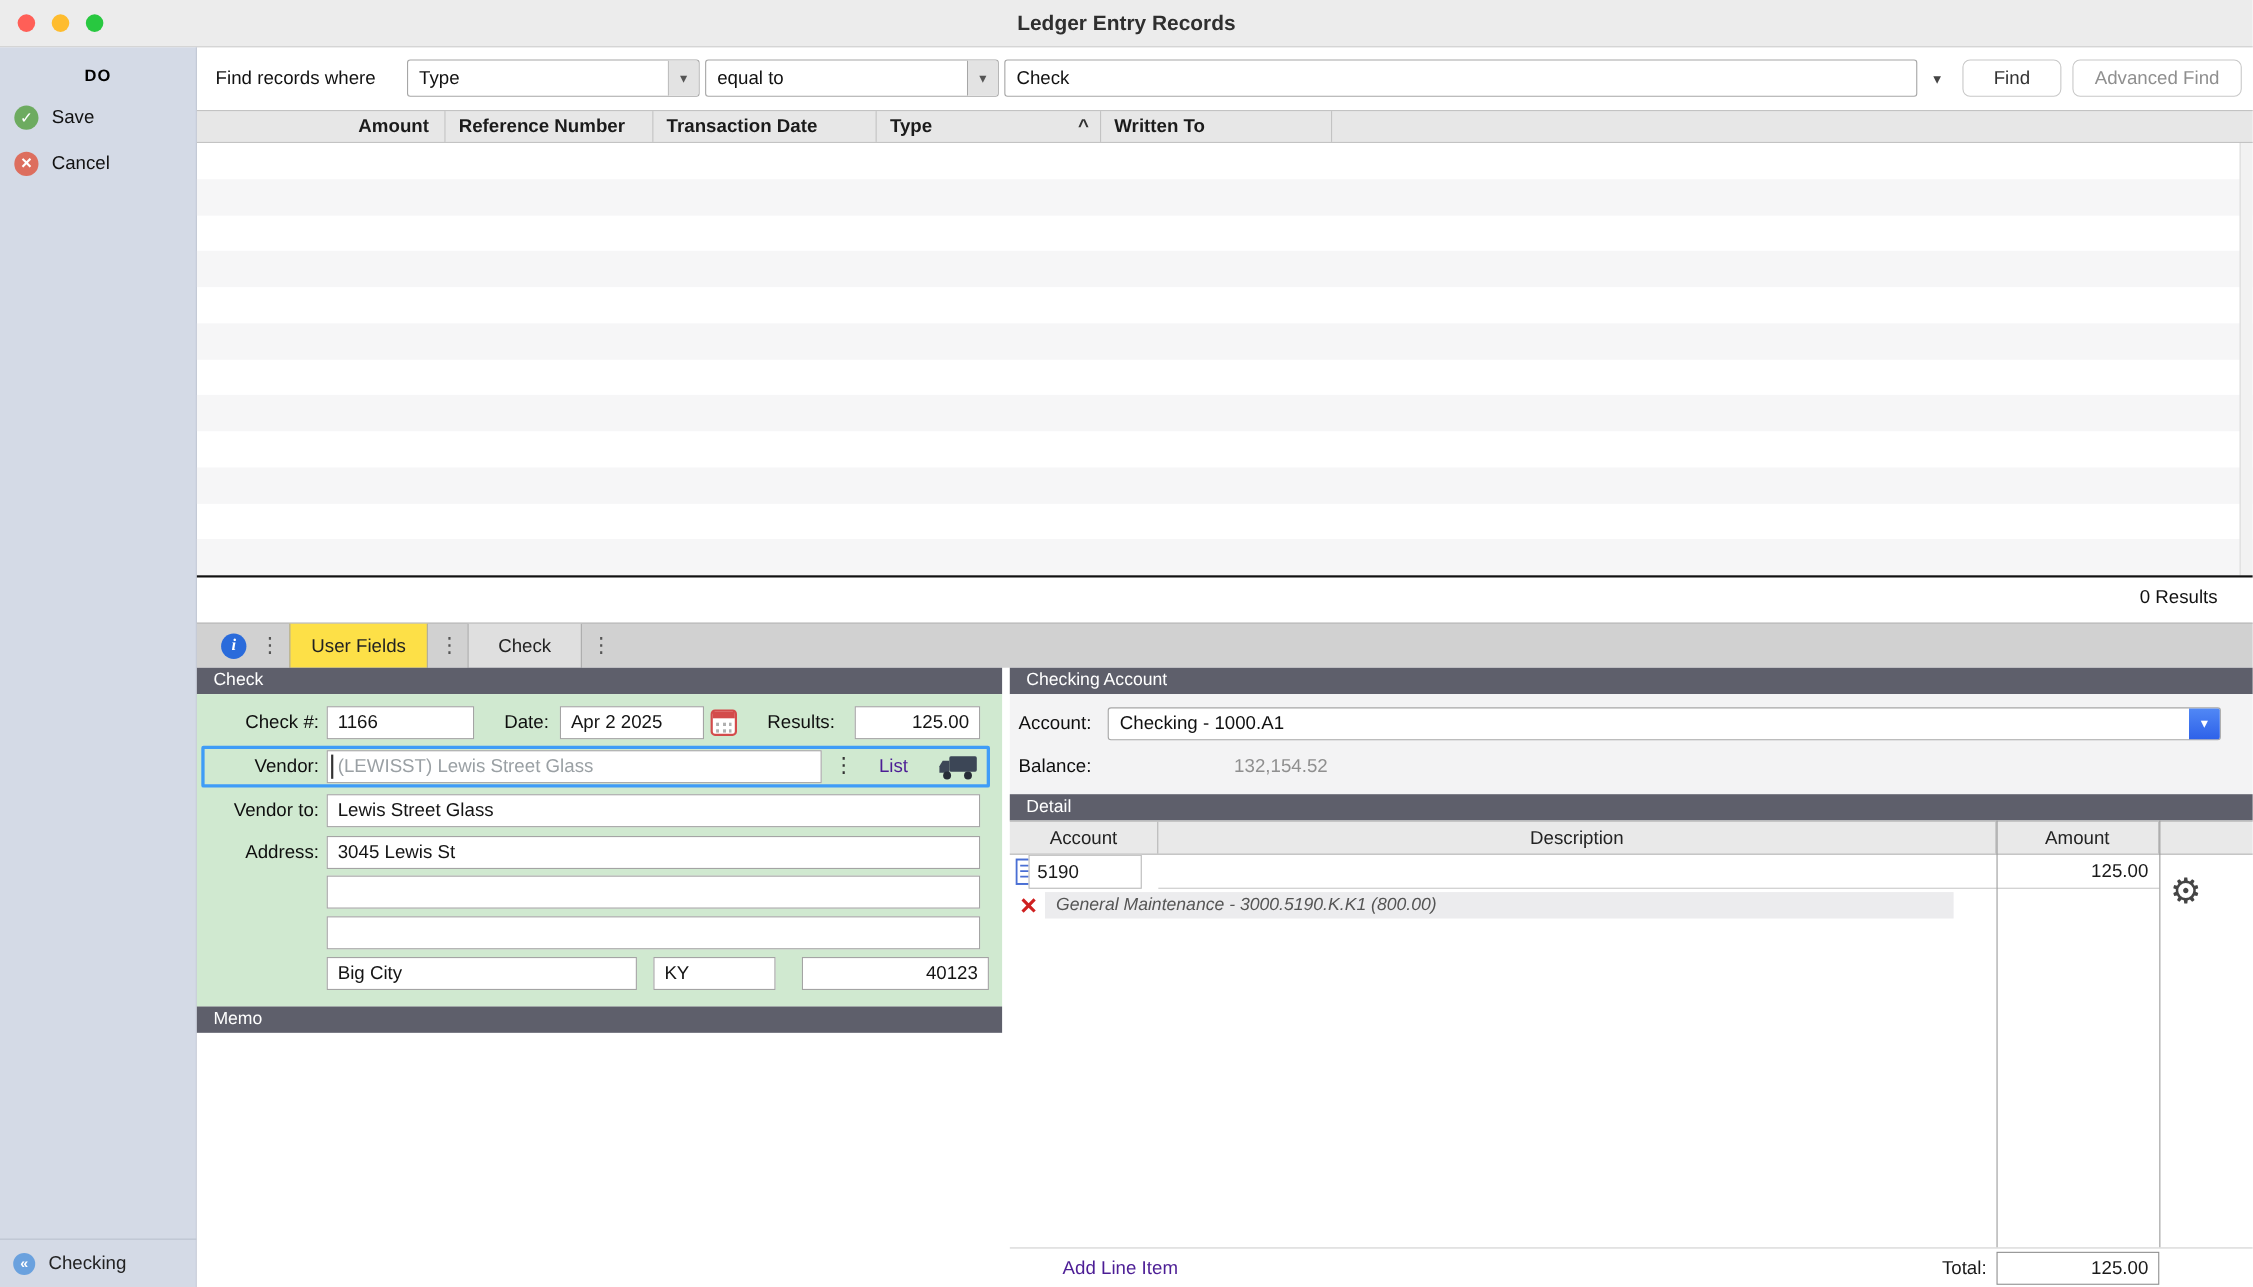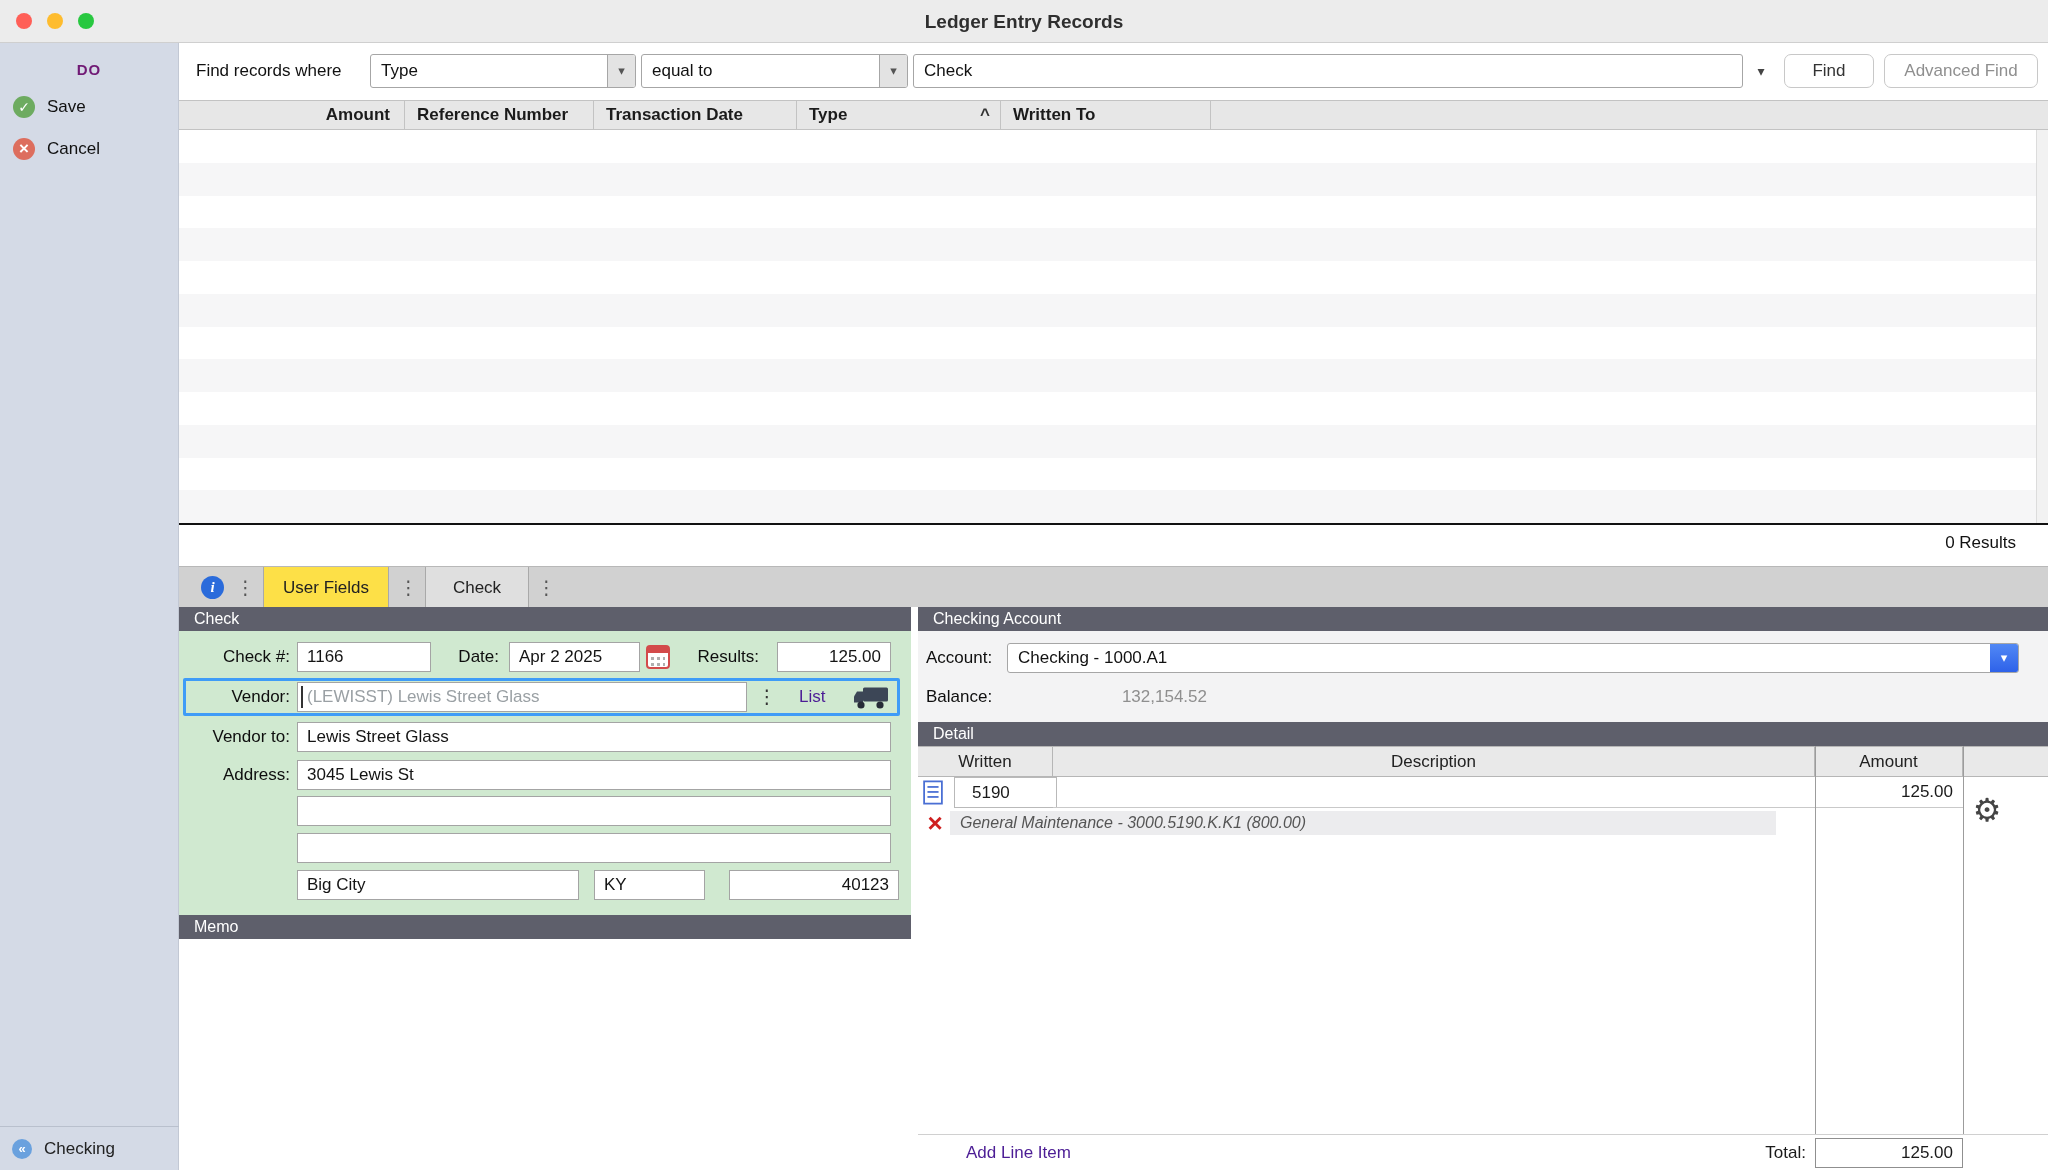--- a/index.html
+++ b/index.html
@@ -4,21 +4,21 @@
 <style>
   *{margin:0;padding:0;box-sizing:border-box}
   html,body{width:2048px;height:1170px}
   body{font-family:"Liberation Sans","DejaVu Sans",sans-serif;font-size:17px;color:#1a1a1a;background:#fff;position:relative;overflow:hidden}
   
   .titlebar{position:absolute;left:0;top:0;width:2048px;height:43px;background:#ececec;border-bottom:1px solid #cfcfcf}
   .tl{position:absolute;top:13px;width:16px;height:16px;border-radius:50%}
   .wtitle{position:absolute;left:0;top:0;width:100%;height:43px;line-height:43px;text-align:center;font-weight:bold;font-size:19px;color:#2f2f2f}
   
   .sidebar{position:absolute;left:0;top:43px;width:179px;height:1127px;background:#d4dae6;border-right:1px solid #c2c8d4}
-  .sbhead{position:absolute;left:0;top:18px;width:100%;text-align:center;color:#701a75;font-weight:bold;font-size:15px;letter-spacing:1px}
+  .sbhead{position:absolute;left:0;top:18px;width:100%;text-align:center;color:#000000;font-weight:bold;font-size:15px;letter-spacing:1px}
   .sbitem{position:absolute;left:0;width:179px;height:30px;cursor:default}
   .sbitem .lbl{position:absolute;left:47px;line-height:30px;color:#111}
   .cicon{position:absolute;left:13px;top:4px;width:22px;height:22px;border-radius:50%;color:#fff;text-align:center;line-height:22px;font-size:14px;font-weight:bold}
   .sbfooter{position:absolute;left:0;top:1083px;width:179px;height:44px;border-top:1px solid #b9c0cd}
   .sbfooter .lbl{position:absolute;left:44px;line-height:44px;color:#222}
   .sbfooter .cicon{top:12px;left:12px;width:20px;height:20px;line-height:19px;font-size:13px;background:#6aa1de}
   
   .flabel{position:absolute;line-height:34px;color:#111}
   .popupbox{position:absolute;background:#fff;border:1px solid #a6a6a6;border-radius:3px;height:34px}
   .popupbox .txt{display:block;line-height:32px;padding-left:10px;white-space:nowrap;overflow:hidden;color:#111}
@@ -197,35 +197,35 @@
     <div class="popupbox" style="left:89px;top:36px;width:1012px;height:30px">
       <span class="txt" style="line-height:28px">Checking - 1000.A1</span>
       <span class="bluedd"><span>▾</span></span>
     </div>
     <div class="ilabel" style="left:8px;top:75px;width:80px;text-align:left">Balance:</div>
     <div class="ilabel" style="left:89px;top:75px;width:200px;text-align:right;color:#8f8f8f">132,154.52</div>
 
     <div class="slate" style="top:115px">Detail</div>
 
     <div class="dthead">
-      <div class="dthc" style="left:0;width:135px">Written</div>
+      <div class="dthc" style="left:0;width:135px">Account</div>
       <div class="dthc" style="left:135px;width:762px">Description</div>
       <div class="dthc" style="left:897px;width:148px">Amount</div>
     </div>
 
     <div style="position:absolute;left:0;top:170px;width:1130px;height:31px">
       <div style="position:absolute;left:5px;top:3px;width:22px;height:25px">
         <svg width="20" height="25" viewBox="0 0 18 22">
           <rect x="1" y="1" width="16" height="20" fill="#fff" stroke="#4a6fd4" stroke-width="1.6"></rect>
           <line x1="4" y1="6" x2="14" y2="6" stroke="#4a6fd4" stroke-width="1.6"></line>
           <line x1="4" y1="10.5" x2="14" y2="10.5" stroke="#4a6fd4" stroke-width="1.6"></line>
           <line x1="4" y1="15" x2="14" y2="15" stroke="#4a6fd4" stroke-width="1.6"></line>
         </svg>
       </div>
-      <div class="cellbordered" style="position:absolute;left:36px;top:0;width:103px;height:31px;line-height:29px;padding-left:17px">5190</div>
+      <div class="cellbordered" style="position:absolute;left:17px;top:0;width:103px;height:31px;line-height:29px;padding-left:7px">5190</div>
       <div style="position:absolute;left:135px;top:0;width:762px;height:31px;border-bottom:1px solid #c9c9c9"></div>
       <div style="position:absolute;left:897px;top:0;width:148px;height:31px;line-height:30px;text-align:right;padding-right:10px;border-bottom:1px solid #c9c9c9">125.00</div>
     </div>
 
     <div style="position:absolute;left:0;top:201px;width:1130px;height:30px">
       <div style="position:absolute;left:4px;top:0;width:26px;height:30px;line-height:30px;text-align:center;color:#cf2020;font-size:26px;font-weight:bold">×</div>
       <div class="notestrip" style="left:32px;top:3px;width:826px;height:24px">General Maintenance - 3000.5190.K.K1 (800.00)</div>
     </div>
 
     <div class="vline" style="left:897px;top:139px;height:424px"></div>

